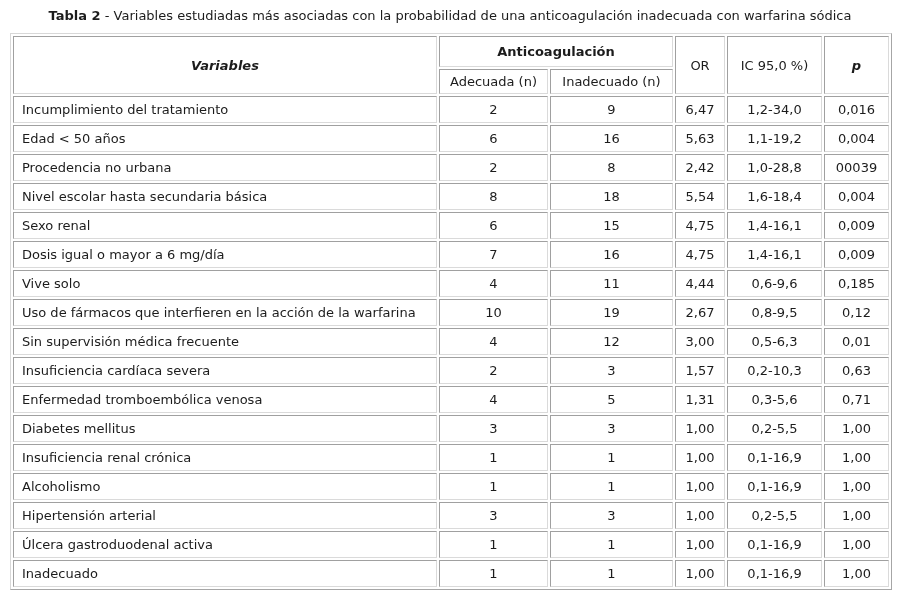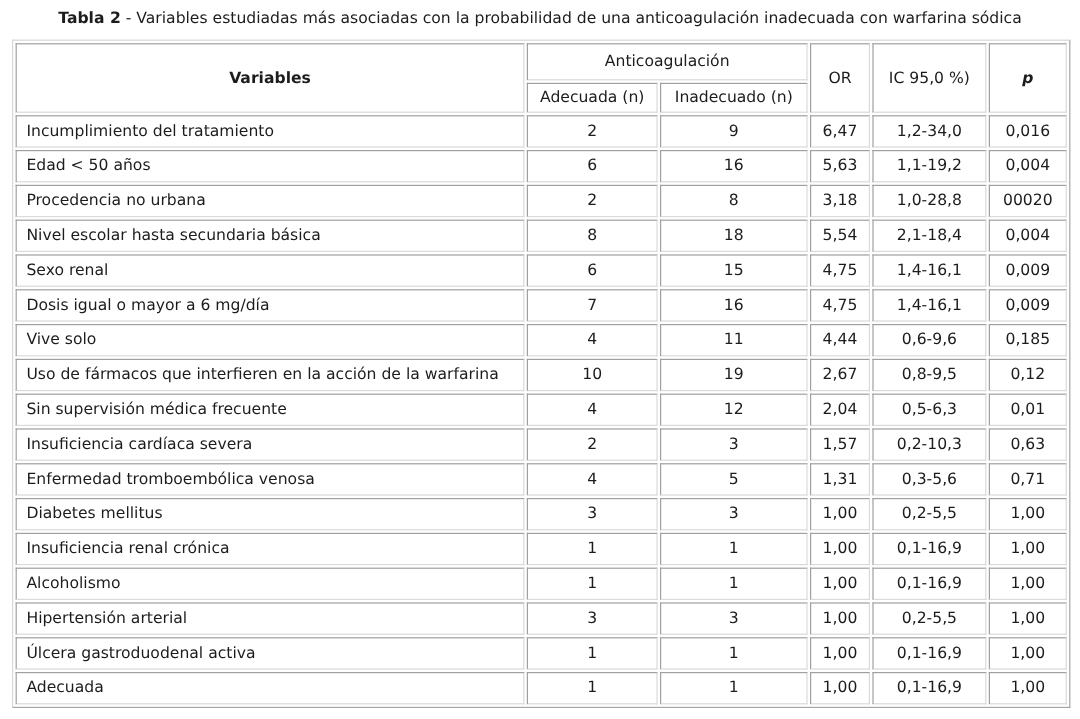--- a/index.html
+++ b/index.html
@@ -33,22 +33,22 @@
   .tbl th, .tbl td {
     border: 1px solid;
     border-color: #a0a0a0 #dadada #dadada #a0a0a0;
     padding: 3px 8px;
     overflow: hidden;
     white-space: nowrap;
     font-weight: normal;
     background: #ffffff;
   }
   .tbl thead th { text-align: center; vertical-align: middle; }
-  th.hvar   { text-align: left; font-weight: bold; }
-  th.hgroup { font-weight: normal; height: 23px; margin-left: 40px; }
+  th.hvar   { text-align: left; font-weight: bold; font-style: italic; }
+  th.hgroup { font-weight: bold; height: 23px; margin-left: 40px; }
   th.hsub   { height: 17px; margin-top: 44px; }
   th.hor, th.hic { font-weight: normal; }
   th.hp     { font-weight: bold; font-style: italic; }
   td.var { text-align: left;   height: 19px; vertical-align: middle; margin-left: 20px; }
   td.num { text-align: center; height: 19px; vertical-align: middle; }
 
   col.c-var { width: 424px; }
   col.c-ade { width: 109px; }
   col.c-ina { width: 123px; }
   col.c-or  { width: 50px; }
@@ -101,31 +101,31 @@
     <td class="num">16</td>
     <td class="num">5,63</td>
     <td class="num">1,1-19,2</td>
     <td class="num">0,004</td>
   </tr>
 
   <tr>
     <td class="var">Procedencia no urbana</td>
     <td class="num">2</td>
     <td class="num">8</td>
-    <td class="num">3,18</td>
+    <td class="num">2,42</td>
     <td class="num">1,0-28,8</td>
-    <td class="num">00020</td>
+    <td class="num">00039</td>
   </tr>
 
   <tr>
     <td class="var">Nivel escolar hasta secundaria básica</td>
     <td class="num">8</td>
     <td class="num">18</td>
     <td class="num">5,54</td>
-    <td class="num">2,1-18,4</td>
+    <td class="num">1,6-18,4</td>
     <td class="num">0,004</td>
   </tr>
 
   <tr>
     <td class="var">Sexo renal</td>
     <td class="num">6</td>
     <td class="num">15</td>
     <td class="num">4,75</td>
     <td class="num">1,4-16,1</td>
     <td class="num">0,009</td>
@@ -155,21 +155,21 @@
     <td class="num">19</td>
     <td class="num">2,67</td>
     <td class="num">0,8-9,5</td>
     <td class="num">0,12</td>
   </tr>
 
   <tr>
     <td class="var">Sin supervisión médica frecuente</td>
     <td class="num">4</td>
     <td class="num">12</td>
-    <td class="num">2,04</td>
+    <td class="num">3,00</td>
     <td class="num">0,5-6,3</td>
     <td class="num">0,01</td>
   </tr>
 
   <tr>
     <td class="var">Insuficiencia cardíaca severa</td>
     <td class="num">2</td>
     <td class="num">3</td>
     <td class="num">1,57</td>
     <td class="num">0,2-10,3</td>
@@ -224,21 +224,21 @@
   <tr>
     <td class="var">Úlcera gastroduodenal activa</td>
     <td class="num">1</td>
     <td class="num">1</td>
     <td class="num">1,00</td>
     <td class="num">0,1-16,9</td>
     <td class="num">1,00</td>
   </tr>
 
   <tr>
-    <td class="var">Adecuada</td>
+    <td class="var">Inadecuado</td>
     <td class="num">1</td>
     <td class="num">1</td>
     <td class="num">1,00</td>
     <td class="num">0,1-16,9</td>
     <td class="num">1,00</td>
   </tr>
 </tbody>
 </table>
 
 </body></html>

